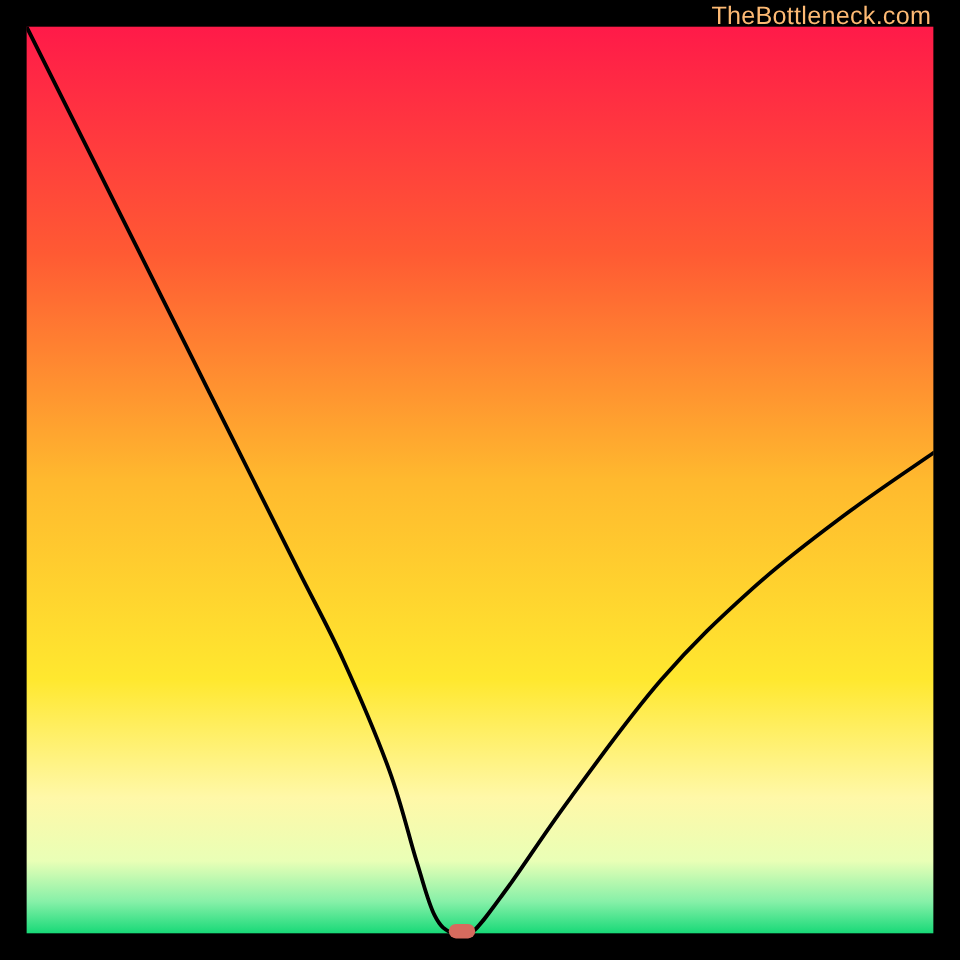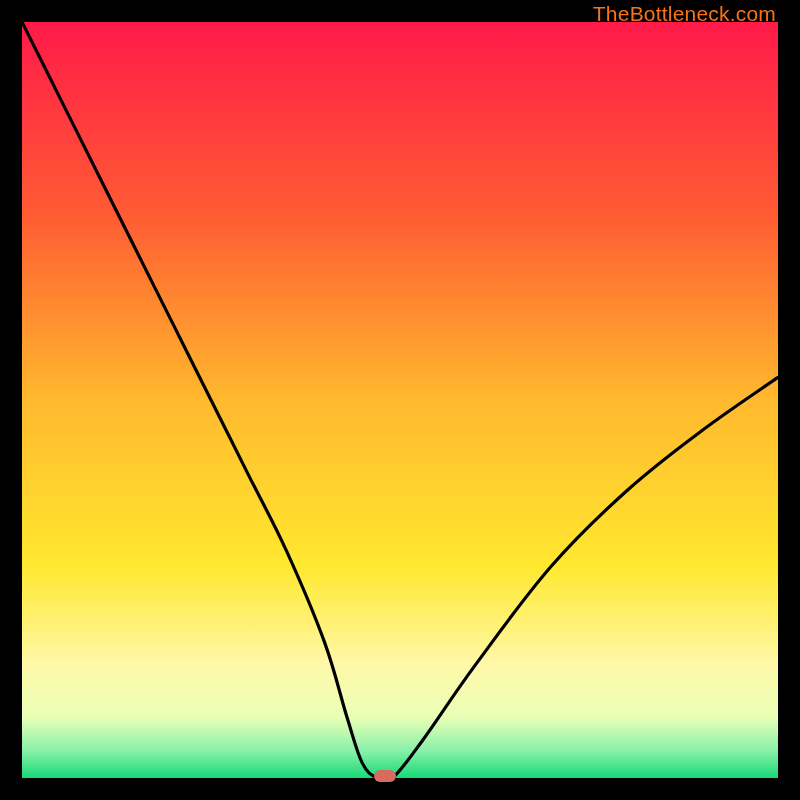--- a/index.html
+++ b/index.html
@@ -23,21 +23,21 @@
     position: absolute;
     left: 0;
     top: 0;
     width: 756px;
     height: 756px;
   }
   .watermark {
     position: absolute;
     top: 2px;
     right: 24px;
-    color: #f97316;
+    color: #fdba74;
     font-size: 21px;
     font-weight: 500;
     letter-spacing: 0.2px;
     z-index: 5;
   }
   svg.curve {
     position: absolute;
     left: 0;
     top: 0;
     width: 756px;

